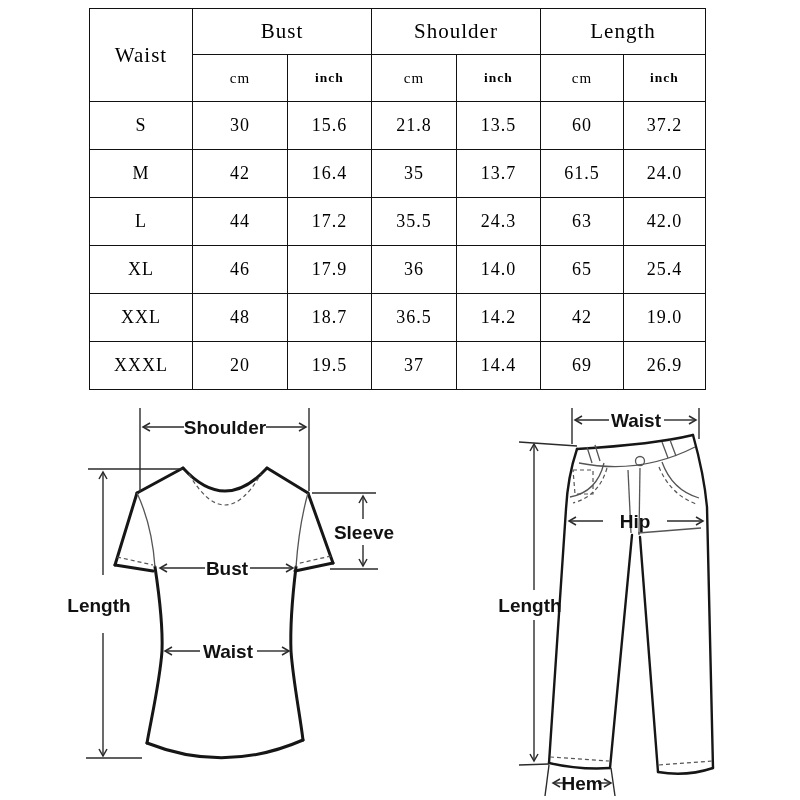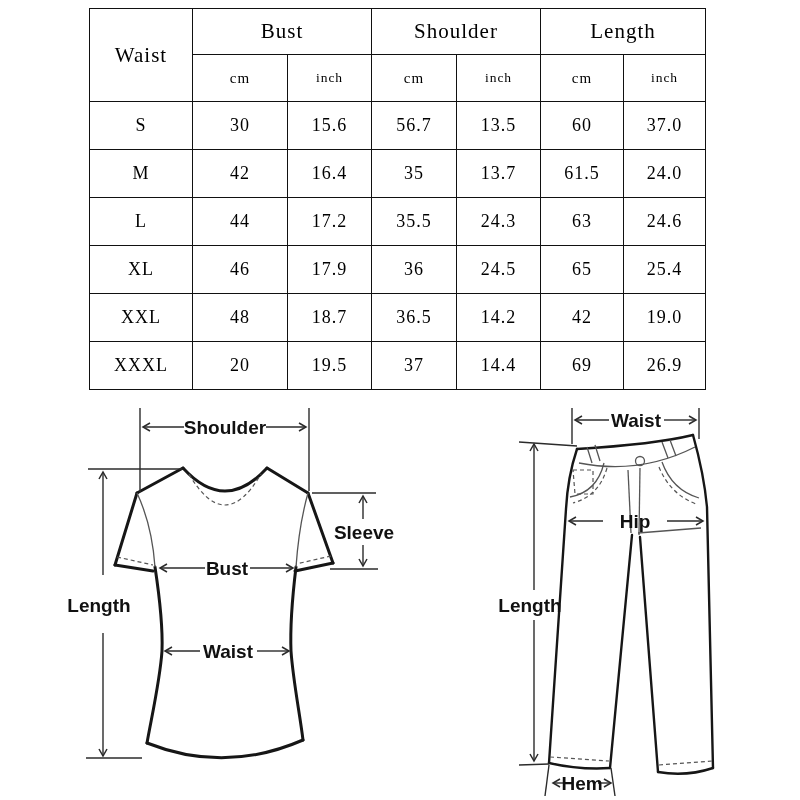--- a/index.html
+++ b/index.html
@@ -7,21 +7,21 @@
         font-family:"Liberation Serif","DejaVu Serif",serif;color:#000;}
 
   
   table.size-chart{position:absolute;left:89px;top:8px;border-collapse:collapse;
                    table-layout:fixed;background:#fff;}
   table.size-chart th,table.size-chart td{
       border:1.6px solid #111;text-align:center;vertical-align:middle;
       font-weight:normal;padding:0;letter-spacing:1px;}
   table.size-chart .grp{font-size:21px;height:45px;}
   table.size-chart .unit{font-size:15px;height:46px;}
-  table.size-chart .unit.inch{font-size:13.5px;}
+  table.size-chart .unit.inch{font-size:13.5px;font-weight:bold;}
   table.size-chart td{font-size:18px;height:47px;}
   table.size-chart th.size-head{font-size:21px;}
 
   
   svg.diagrams{position:absolute;left:0;top:395px;}
   .dim-label{font-family:"Liberation Sans","DejaVu Sans",sans-serif;
              font-size:19px;font-weight:600;fill:#111;}
 </style>
 </head>
 <body>
@@ -50,49 +50,49 @@
       <th class="unit inch">inch</th>
       <th class="unit">cm</th>
       <th class="unit inch">inch</th>
       <th class="unit">cm</th>
       <th class="unit inch">inch</th>
     </tr>
     <tr>
       <td>S</td>
       <td>30</td>
       <td>15.6</td>
-      <td>56.7</td>
+      <td>21.8</td>
       <td>13.5</td>
       <td>60</td>
-      <td>37.0</td>
+      <td>37.2</td>
     </tr>
     <tr>
       <td>M</td>
       <td>42</td>
       <td>16.4</td>
       <td>35</td>
       <td>13.7</td>
       <td>61.5</td>
       <td>24.0</td>
     </tr>
     <tr>
       <td>L</td>
       <td>44</td>
       <td>17.2</td>
       <td>35.5</td>
       <td>24.3</td>
       <td>63</td>
-      <td>24.6</td>
+      <td>42.0</td>
     </tr>
     <tr>
       <td>XL</td>
       <td>46</td>
       <td>17.9</td>
       <td>36</td>
-      <td>24.5</td>
+      <td>14.0</td>
       <td>65</td>
       <td>25.4</td>
     </tr>
     <tr>
       <td>XXL</td>
       <td>48</td>
       <td>18.7</td>
       <td>36.5</td>
       <td>14.2</td>
       <td>42</td>

